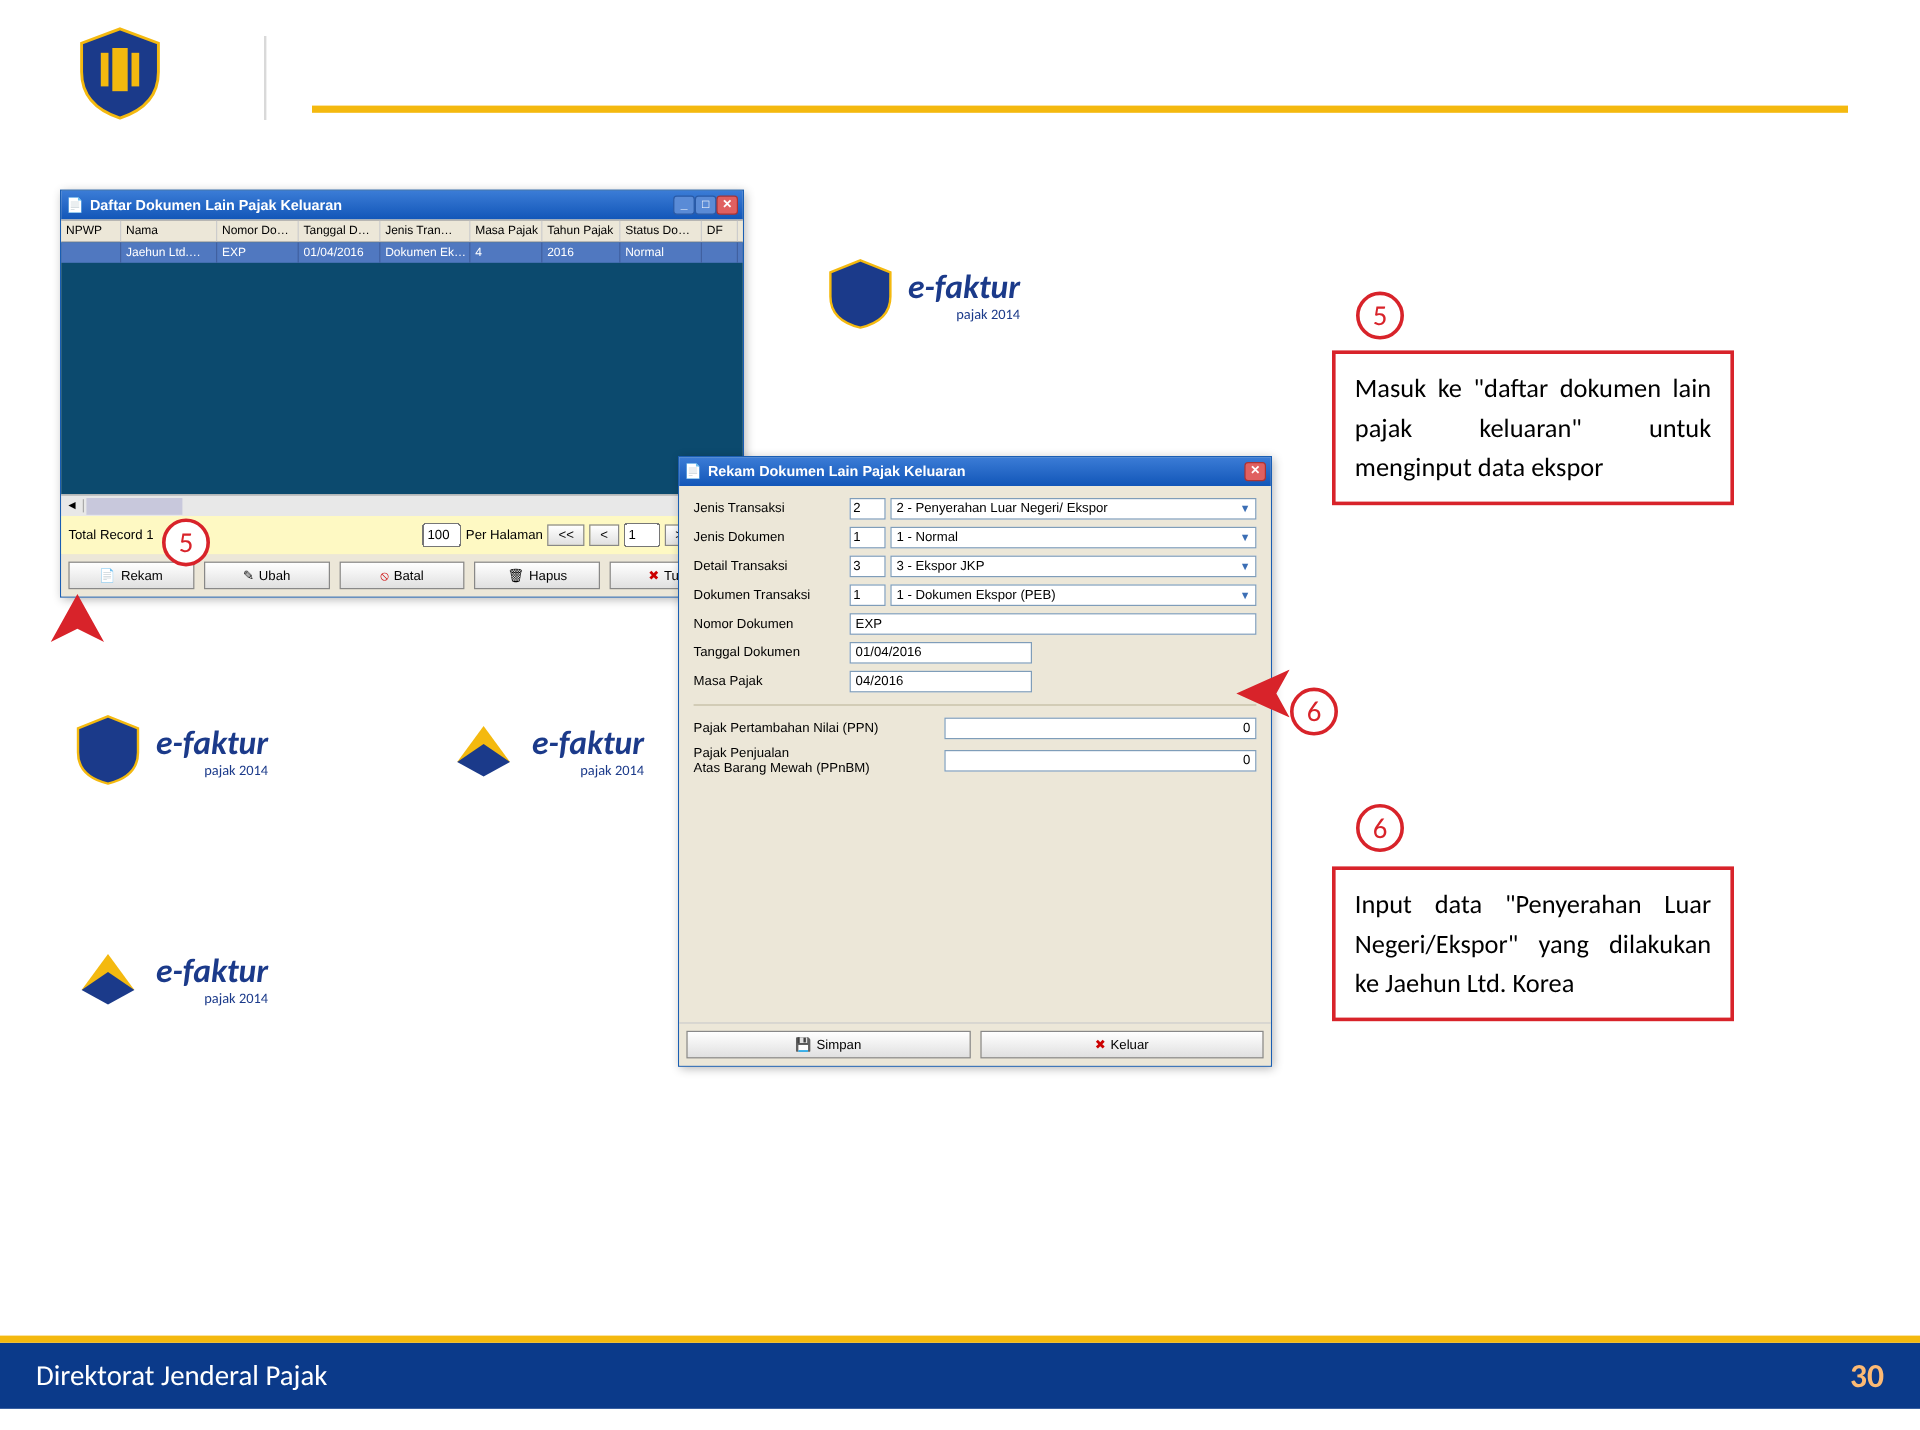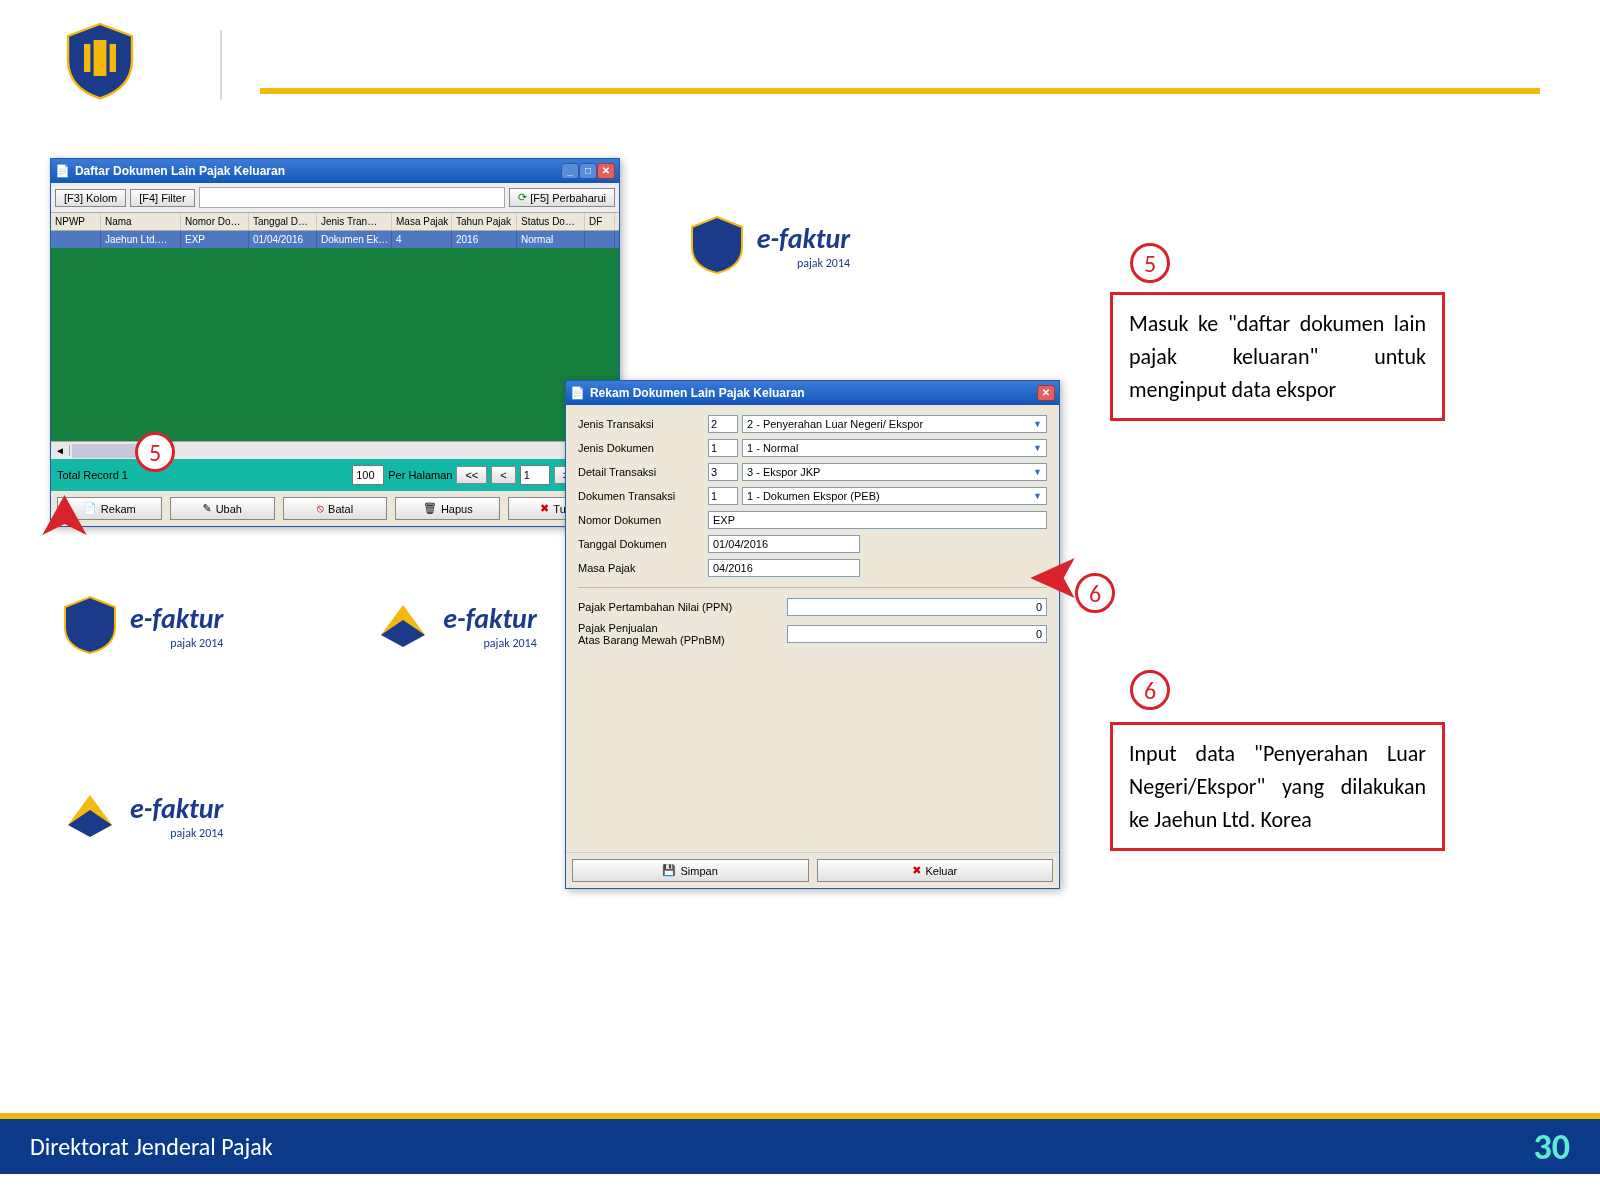--- a/index.html
+++ b/index.html
@@ -7,48 +7,48 @@
 
   
   .header { position: absolute; top: 20px; left: 60px; right: 60px; height: 80px; }
   .logo-shield { width: 80px; height: 80px; display: inline-block; }
   .vbar { position: absolute; left: 160px; top: 10px; width: 2px; height: 70px; background: #d9d9d9; }
   .gold-line { position: absolute; top: 68px; left: 200px; right: 0; height: 6px; background: #f4b90f; }
 
   
   .footer { position: absolute; bottom: 18px; left: 0; right: 0; height: 55px; background: #0b3a8a; color: #fff; display: flex; align-items: center; justify-content: space-between; padding: 5px 30px; font-size: 24px; text-align: right; }
   .footer .gold { position: absolute; top: -6px; left: 0; right: 0; height: 6px; background: #f4b90f; }
-  .footer .pnum { font-weight: bold; color: #5eead4; font-size: 36px; }
+  .footer .pnum { font-weight: bold; color: #fdba74; font-size: 28px; }
 
   
   .bg-tiles { position: absolute; left: 60px; top: 160px; width: 900px; height: 800px; z-index: 0; display: grid; grid-template-columns: repeat(3, 1fr); grid-template-rows: repeat(4, 170px); gap: 20px 40px; }
   .tile { display: flex; align-items: center; gap: 10px; }
   .tile svg { width: 60px; height: 70px; }
   .tile .txt { color: #1b3a8a; font-size: 28px; font-weight: bold; font-style: italic; }
   .tile .sub { color: #1b3a8a; font-size: 12px; text-align: right; display: block; }
 
   
   .window { position: absolute; background: #e9e4d4; border: 1px solid #1a5eb3; box-shadow: 2px 2px 8px rgba(0,0,0,.3); z-index: 5; font-family: Tahoma, Arial, sans-serif; font-size: 11px; }
   .titlebar { height: 24px; background: linear-gradient(to bottom, #3b7cd6, #1256b8); color: #fff; display: flex; align-items: center; justify-content: space-between; padding: 0 4px; font-size: 12px; font-weight: bold; }
   .titlebar .t-left { display: flex; align-items: center; gap: 5px; }
   .titlebar .wbtn { width: 18px; height: 16px; background: #e06060; border: 1px solid #a33; border-radius: 3px; color: #fff; font-size: 10px; line-height: 14px; text-align: center; cursor: pointer; }
   .titlebar .wbtn.min, .titlebar .wbtn.max { background: #5a8bd6; border: 1px solid #2a5aa6; }
   .btnrow { display: flex; }
   .toolbar-row { background: #eee; padding: 4px; display: flex; gap: 4px; align-items: center; }
   .btn-sm { background: linear-gradient(#fff,#e0e0e0); border: 1px solid #888; padding: 2px 8px; font-size: 11px; cursor: pointer; display: inline-flex; align-items: center; gap: 3px; }
   .grid-head { background: #ece7d8; display: flex; font-size: 10px; border-top: 1px solid #aaa; border-bottom: 1px solid #aaa; }
   .grid-head span { padding: 3px 4px; border-right: 1px solid #ccc; white-space: nowrap; overflow: hidden; }
-  .grid-body { height: 210px; background: #15803d; position: relative; }
+  .grid-body { height: 210px; background: #0c4a6e; position: relative; }
   .grid-row { background: #5078c0; color: #fff; display: flex; font-size: 10px; }
   .grid-row span { padding: 3px 4px; border-right: 1px solid #4060a0; white-space: nowrap; overflow: hidden; }
   .col-npwp { width: 50px; } .col-nama { width: 80px; } .col-nodok { width: 68px; }
   .col-tgl { width: 68px; } .col-jenis { width: 75px; } .col-masa { width: 60px; }
   .col-tahun { width: 65px; } .col-status { width: 68px; } .col-df { width: 30px; }
   .scrollbar-h { height: 18px; background: #e8e8e8; border-top: 1px solid #aaa; display: flex; align-items: center; font-size: 10px; position: relative; }
-  .pager { background: #14b8a6; padding: 6px; display: flex; align-items: center; justify-content: flex-end; gap: 4px; font-size: 11px; }
+  .pager { background: #fef9c3; padding: 6px; display: flex; align-items: center; justify-content: flex-end; gap: 4px; font-size: 11px; }
   .pager input { width: 32px; font-size: 11px; padding: 2px; }
   .btn-tool { background: linear-gradient(#fff,#e0e0e0); border: 1px solid #888; padding: 4px 14px; font-size: 11px; cursor: pointer; flex: 1; text-align: center; display: flex; align-items: center; justify-content: center; gap: 4px; }
   .bottom-btns { background: #ece7d8; padding: 6px; display: flex; gap: 8px; }
 
   
   .form-body { background: #ece7d8; padding: 10px 12px; }
   .form-row { display: flex; align-items: center; margin-bottom: 6px; font-size: 11px; }
   .form-row label { width: 130px; }
   .form-row .idx { width: 30px; padding: 2px; border: 1px solid #7f9db9; background: #fff; font-size: 11px; margin-right: 4px; }
   .form-row .sel { flex: 1; padding: 2px 4px; border: 1px solid #7f9db9; background: #fff; font-size: 11px; display: flex; justify-content: space-between; align-items: center; }
@@ -155,29 +155,20 @@
     <div class="t-left">
         <span>📄</span>
         <span>Daftar Dokumen Lain Pajak Keluaran</span>
       </div>
     <div class="btnrow">
       <span class="wbtn min">_</span>
       <span class="wbtn max">□</span>
       <span class="wbtn">✕</span>
     </div>
   </div>
-  <div class="toolbar-row">
-    <button class="btn-sm">[F3] Kolom</button>
-    <button class="btn-sm">[F4] Filter</button>
-    <input class="inp" style="flex: 1 1 0%; border: 1px solid rgb(170, 170, 170); padding: 2px;">
-    <button class="btn-sm">
-        <span style="color:green">⟳</span>
-        <span>[F5] Perbaharui</span>
-      </button>
-  </div>
   <div class="grid-head">
     <span class="col-npwp">NPWP</span>
     <span class="col-nama">Nama</span>
     <span class="col-nodok">Nomor Do…</span>
     <span class="col-tgl">Tanggal D…</span>
     <span class="col-jenis">Jenis Tran…</span>
     <span class="col-masa">Masa Pajak</span>
     <span class="col-tahun">Tahun Pajak</span>
     <span class="col-status">Status Do…</span>
     <span class="col-df">DF</span>

